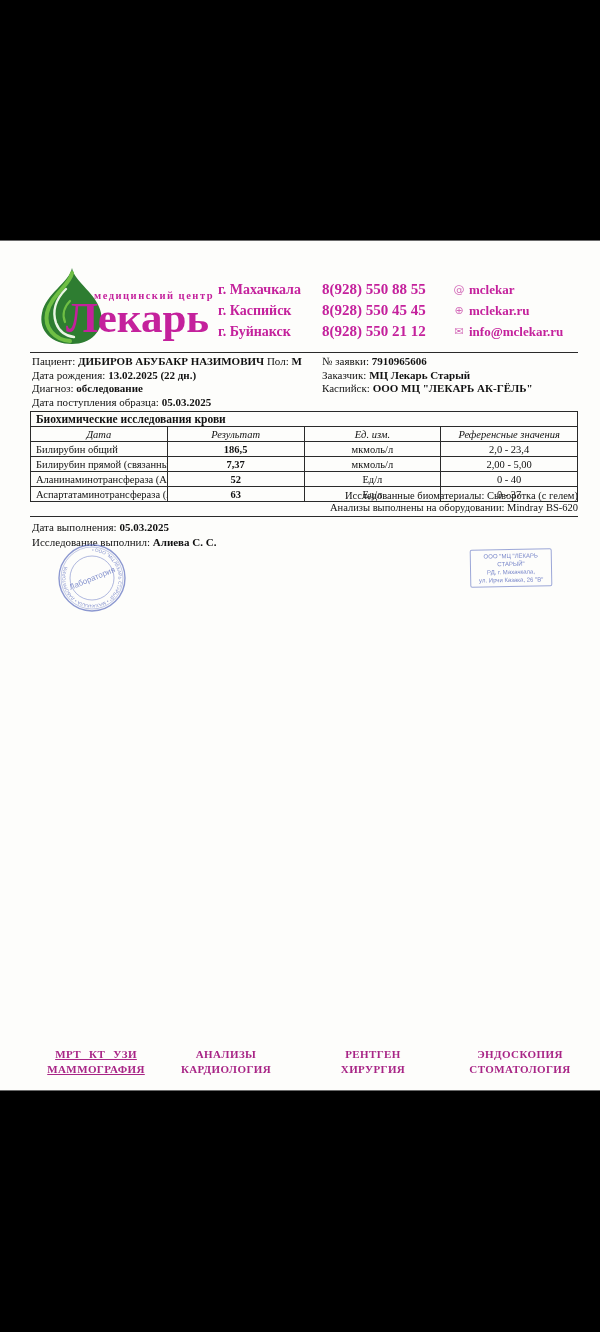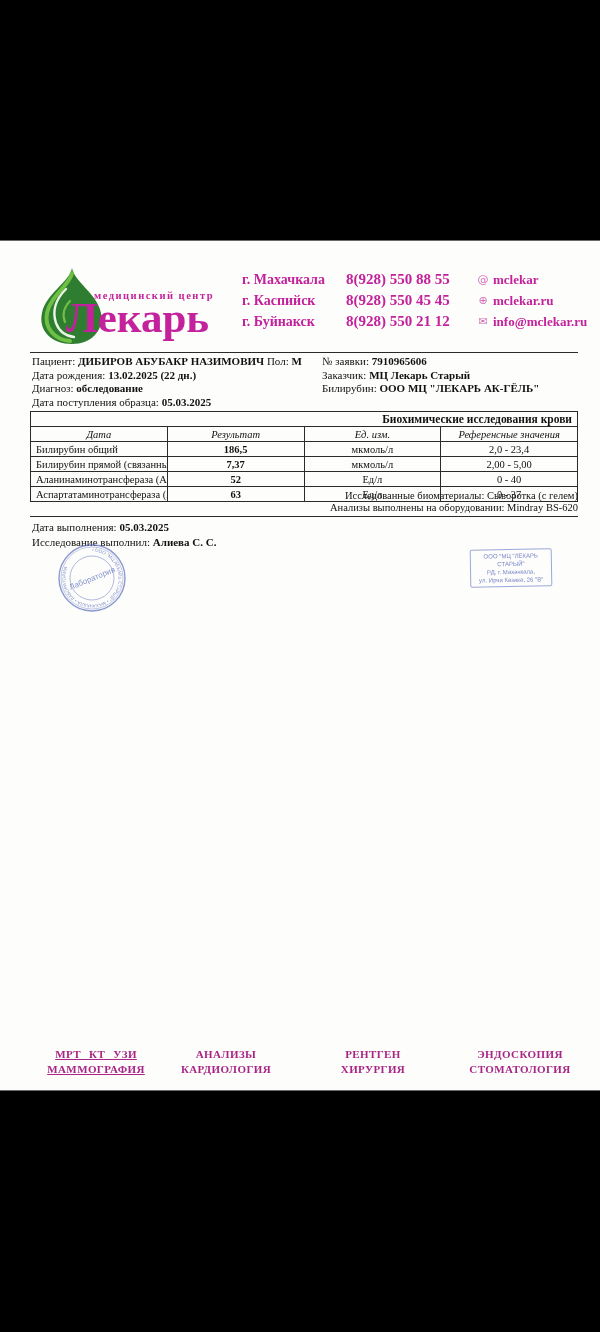--- a/index.html
+++ b/index.html
@@ -25,21 +25,21 @@
     font-family:"Liberation Serif", serif;
     font-weight:bold;font-size:10.5px;letter-spacing:1.5px;
     color:#c4219c;white-space:nowrap;
   }
   .logo-name{
     position:absolute;left:54px;top:55px;
     font-family:"Liberation Serif", serif;
     font-weight:800;font-size:43px;line-height:43px;
     color:#c4219c;letter-spacing:0px;white-space:nowrap;margin-left:12px;
   }
-  .hdr-col{position:absolute;top:28px;color:#c4219c;font-weight:bold;white-space:nowrap;margin-left:24px;}
+  .hdr-col{position:absolute;top:38px;color:#c4219c;font-weight:bold;white-space:nowrap;}
   .hdr-cities{left:218px;font-size:14px;line-height:21px;}
   .hdr-phones{left:322px;font-size:15px;line-height:21px;}
   .hdr-socials{left:453px;font-size:13px;line-height:21px;}
   .hdr-socials .row{display:flex;align-items:center;gap:4px;}
   .soc-ico{
     display:inline-block;width:12px;text-align:center;
     font-size:11px;color:#d36ab8;font-family:"DejaVu Sans", sans-serif;font-weight:normal;
   }
   
   .rule{position:absolute;left:30px;width:548px;border-top:1px solid #2a2a2a;}
@@ -53,21 +53,21 @@
   .lab-table{
     position:absolute;left:30px;top:170px;width:548px;
     border-collapse:collapse;table-layout:fixed;
     font-size:10.5px;color:#111;
   }
   .lab-table td,.lab-table th{
     border:1px solid #2a2a2a;padding:1px 5px;height:12px;
     overflow:hidden;white-space:nowrap;
   }
   .lab-table .t-title{
-    font-weight:bold;font-size:11.5px;text-align:right;border-bottom:none;
+    font-weight:bold;font-size:11.5px;text-align:left;border-bottom:none;
   }
   .lab-table .t-head td{font-style:italic;text-align:center;}
   .col-test{width:46%;}
   .col-res{width:15%;text-align:center;font-weight:bold;}
   .col-unit{width:11%;text-align:center;}
   .col-ref{width:28%;text-align:center;}
   
   .bio-lines{position:absolute;right:22px;top:249px;text-align:right;font-size:10.5px;line-height:12px;color:#111;}
   .exec{position:absolute;left:32px;font-size:11px;color:#111;}
   
@@ -153,21 +153,21 @@
   <div class="pat pat-right">
     <div>
       <span class="lbl">№ заявки:</span>
       <span class="val">7910965606</span>
     </div>
     <div>
       <span class="lbl">Заказчик:</span>
       <span class="val">МЦ Лекарь Старый</span>
     </div>
     <div>
-      <span class="lbl">Билирубин:</span>
+      <span class="lbl">Каспийск:</span>
       <span class="val">ООО МЦ "ЛЕКАРЬ АК-ГЁЛЬ"</span>
     </div>
   </div>
 
   <table class="lab-table">
     <tbody>
         <tr>
       <td class="t-title" colspan="4">Биохимические исследования крови</td>
     </tr>
     <tr class="t-head">

